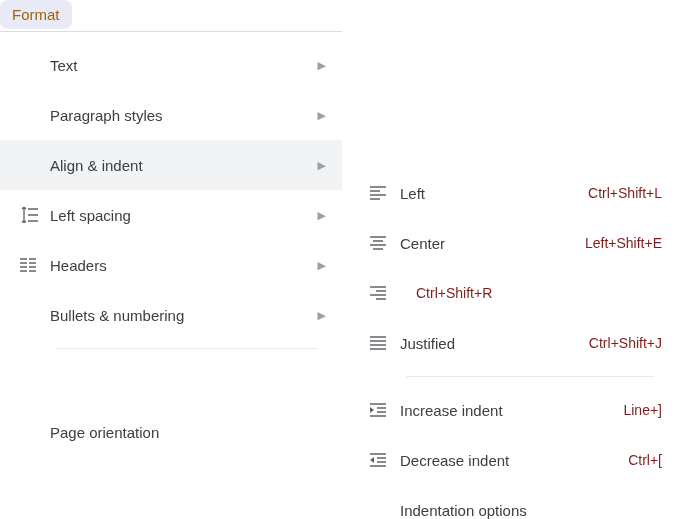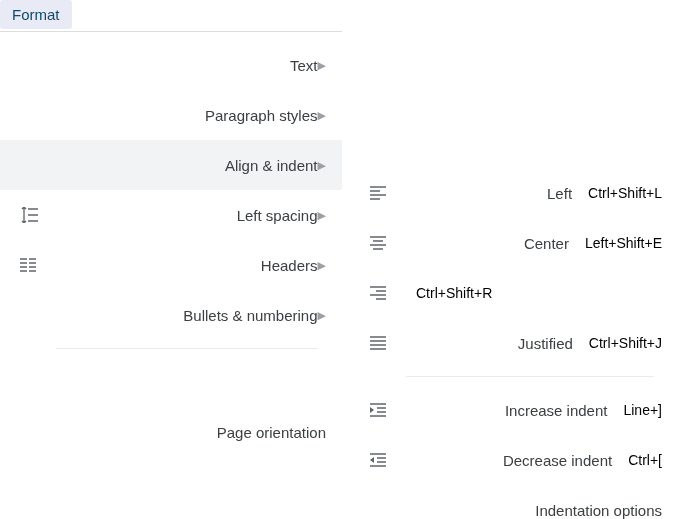--- a/index.html
+++ b/index.html
@@ -13,22 +13,22 @@
     height: 519px;
     position: relative;
   }
   .menu-button {
     position: absolute;
     top: 0;
     left: 0;
     background: #e8ebf5;
     padding: 6px 12px;
     font-size: 15px;
-    color: #0c4a6e;
-    border-radius: 3px;
+    color: #a16207;
+    border-radius: 8px;
     border: none;
     cursor: pointer;
   }
   .dropdown {
     position: absolute;
     background: #fff;
     border-top: 1px solid #dadce0;
     padding: 8px 0;
   }
   .main-menu {
@@ -43,21 +43,20 @@
     border-top: none;
   }
   .menu-item {
     display: flex;
     align-items: center;
     height: 50px;
     padding: 0 16px 0 20px;
     cursor: pointer;
     position: relative;
     color: #3c4043;
-    text-align: right;
   }
   .menu-item.highlighted {
     background: #f1f3f4;
   }
   .icon-slot {
     width: 30px;
     height: 20px;
     display: flex;
     align-items: center;
     justify-content: flex-start;
@@ -66,21 +65,21 @@
   .icon-slot svg { display: block; }
   .label {
     flex: 1;
     font-size: 15px;
   }
   .sub-arrow {
     color: #9aa0a6;
     font-size: 11px;
   }
   .shortcut {
-    color: #000000;
+    color: #7f1d1d;
     font-size: 14px;
     margin-left: 16px;
   }
   .separator {
     height: 1px;
     background: #e8eaed;
     margin: 8px 24px 8px 56px;
   }
   .submenu .separator { margin: 8px 24px 8px 56px; }
 </style>

